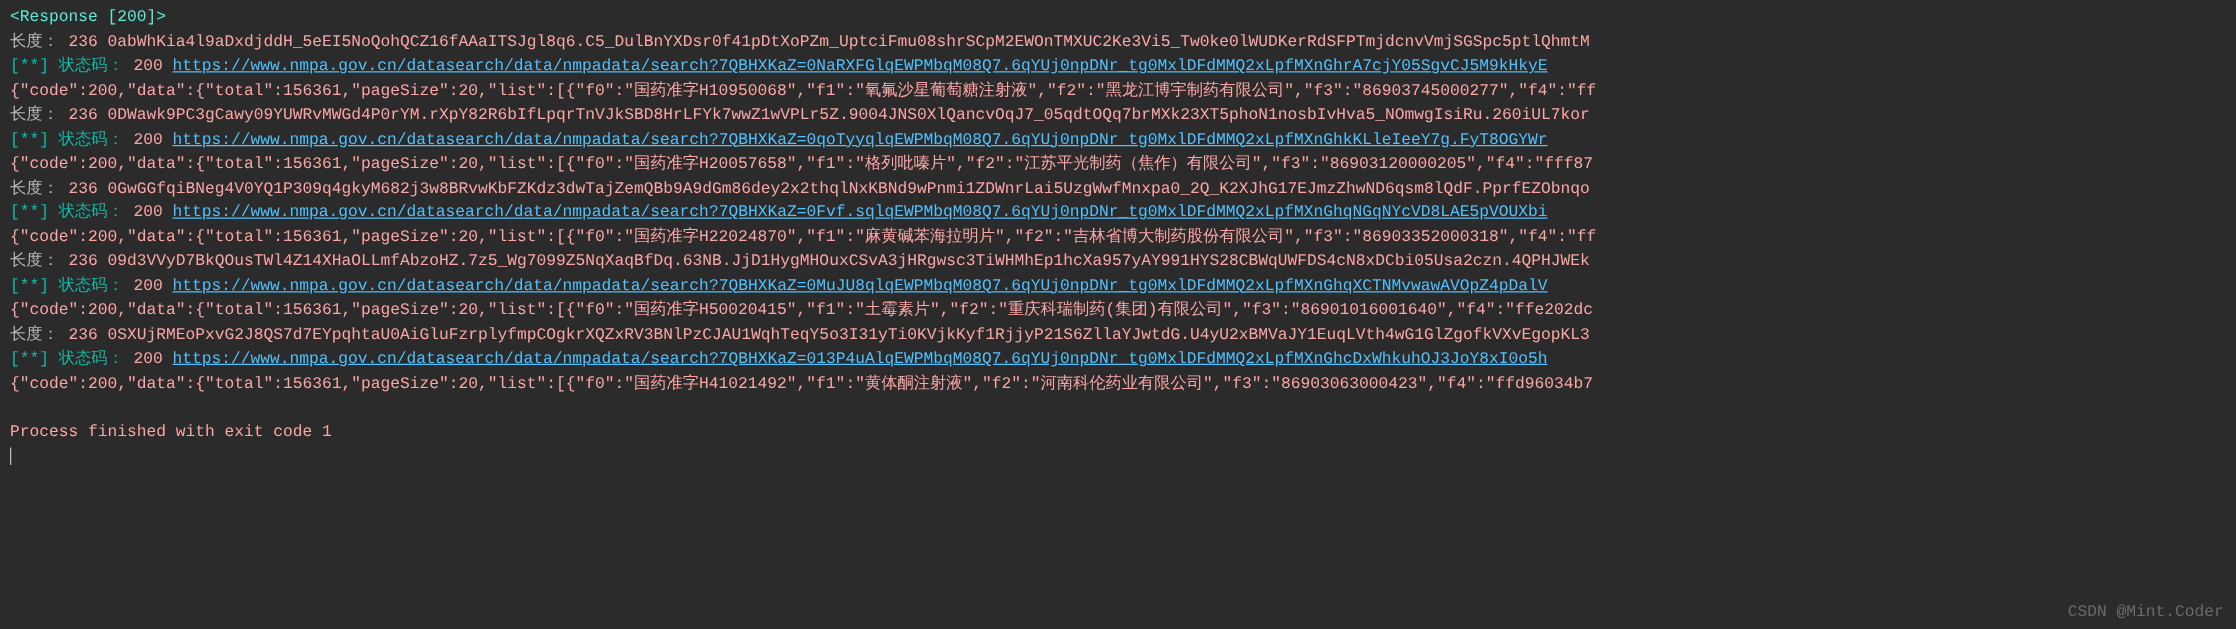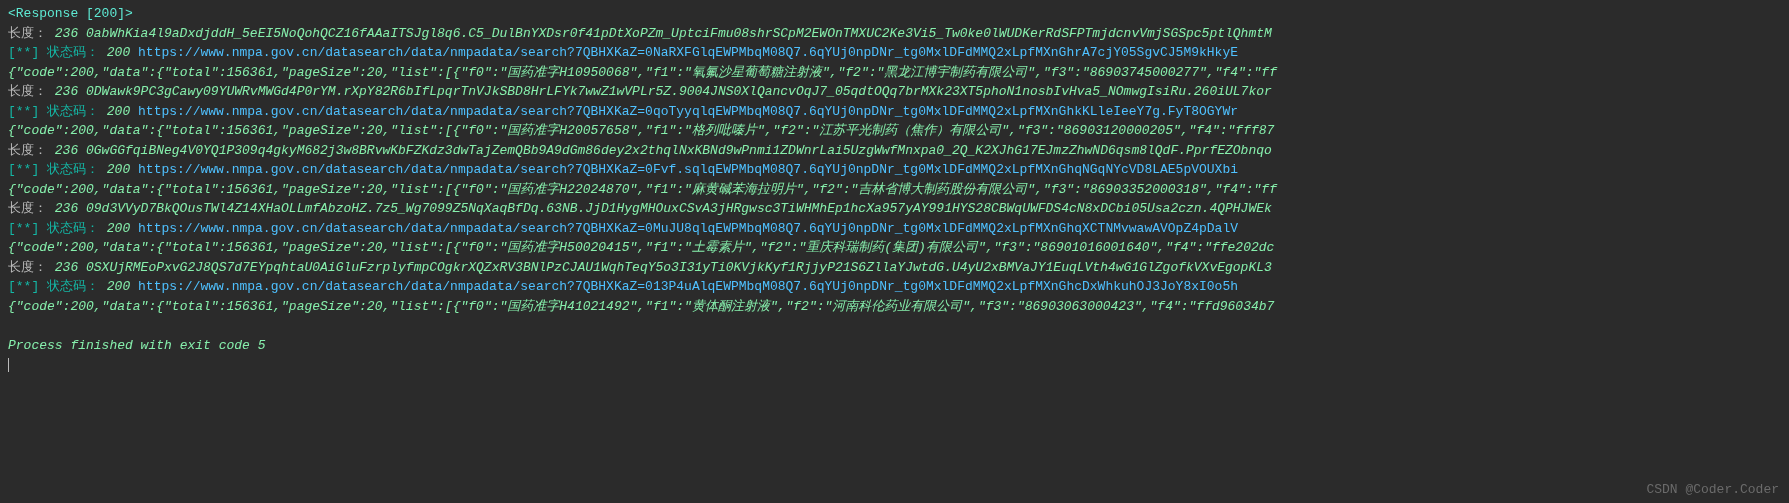--- a/index.html
+++ b/index.html
@@ -22,26 +22,26 @@
     }
     .line {
       white-space: nowrap;
       overflow: hidden;
     }
     .cyan {
       color: #14b8a6;
     }
     .link {
       color: #4fc1ff;
+      text-decoration: underline;
       cursor: pointer;
       margin-top: 18px;
     }
     .white {
-      color: #86efac;
-      font-style: italic;
+      color: #fca5a5;
     }
     .watermark {
       position: absolute;
       bottom: 4px;
       right: 10px;
       color: #6b6b6b;
       font-size: 13px;
     }
     .response-header {
       color: #5eead4;
@@ -75,17 +75,17 @@
     <div class="line"><span class="cyan">[**] 状态码：</span><span class="white">  200    </span><span class="link">https://www.nmpa.gov.cn/datasearch/data/nmpadata/search?7QBHXKaZ=0MuJU8qlqEWPMbqM08Q7.6qYUj0npDNr_tg0MxlDFdMMQ2xLpfMXnGhqXCTNMvwawAVOpZ4pDalV</span></div>
     <div class="line"><span class="white">{"code":200,"data":{"total":156361,"pageSize":20,"list":[{"f0":"国药准字H50020415","f1":"土霉素片","f2":"重庆科瑞制药(集团)有限公司","f3":"86901016001640","f4":"ffe202dc</span></div>
     <div class="line"><span>长度：</span><span class="white"> 236 0SXUjRMEoPxvG2J8QS7d7EYpqhtaU0AiGluFzrplyfmpCOgkrXQZxRV3BNlPzCJAU1WqhTeqY5o3I31yTi0KVjkKyf1RjjyP21S6ZllaYJwtdG.U4yU2xBMVaJY1EuqLVth4wG1GlZgofkVXvEgopKL3</span></div>
     <div class="line"><span class="cyan">[**] 状态码：</span><span class="white">  200    </span><span class="link">https://www.nmpa.gov.cn/datasearch/data/nmpadata/search?7QBHXKaZ=013P4uAlqEWPMbqM08Q7.6qYUj0npDNr_tg0MxlDFdMMQ2xLpfMXnGhcDxWhkuhOJ3JoY8xI0o5h</span></div>
     <div class="line"><span class="white">{"code":200,"data":{"total":156361,"pageSize":20,"list":[{"f0":"国药准字H41021492","f1":"黄体酮注射液","f2":"河南科伦药业有限公司","f3":"86903063000423","f4":"ffd96034b7</span></div>
   </div>
 
 <div class="line">&nbsp;</div>
 
 <div class="line">
-  <span class="white">Process finished with exit code 5</span>
+  <span class="white">Process finished with exit code 1</span>
 </div>
 <div class="line"><span class="cursor-line"></span></div>
 
-<div class="watermark">CSDN @Coder.Coder</div>
+<div class="watermark">CSDN @Mint.Coder</div>
 
 </body></html>

